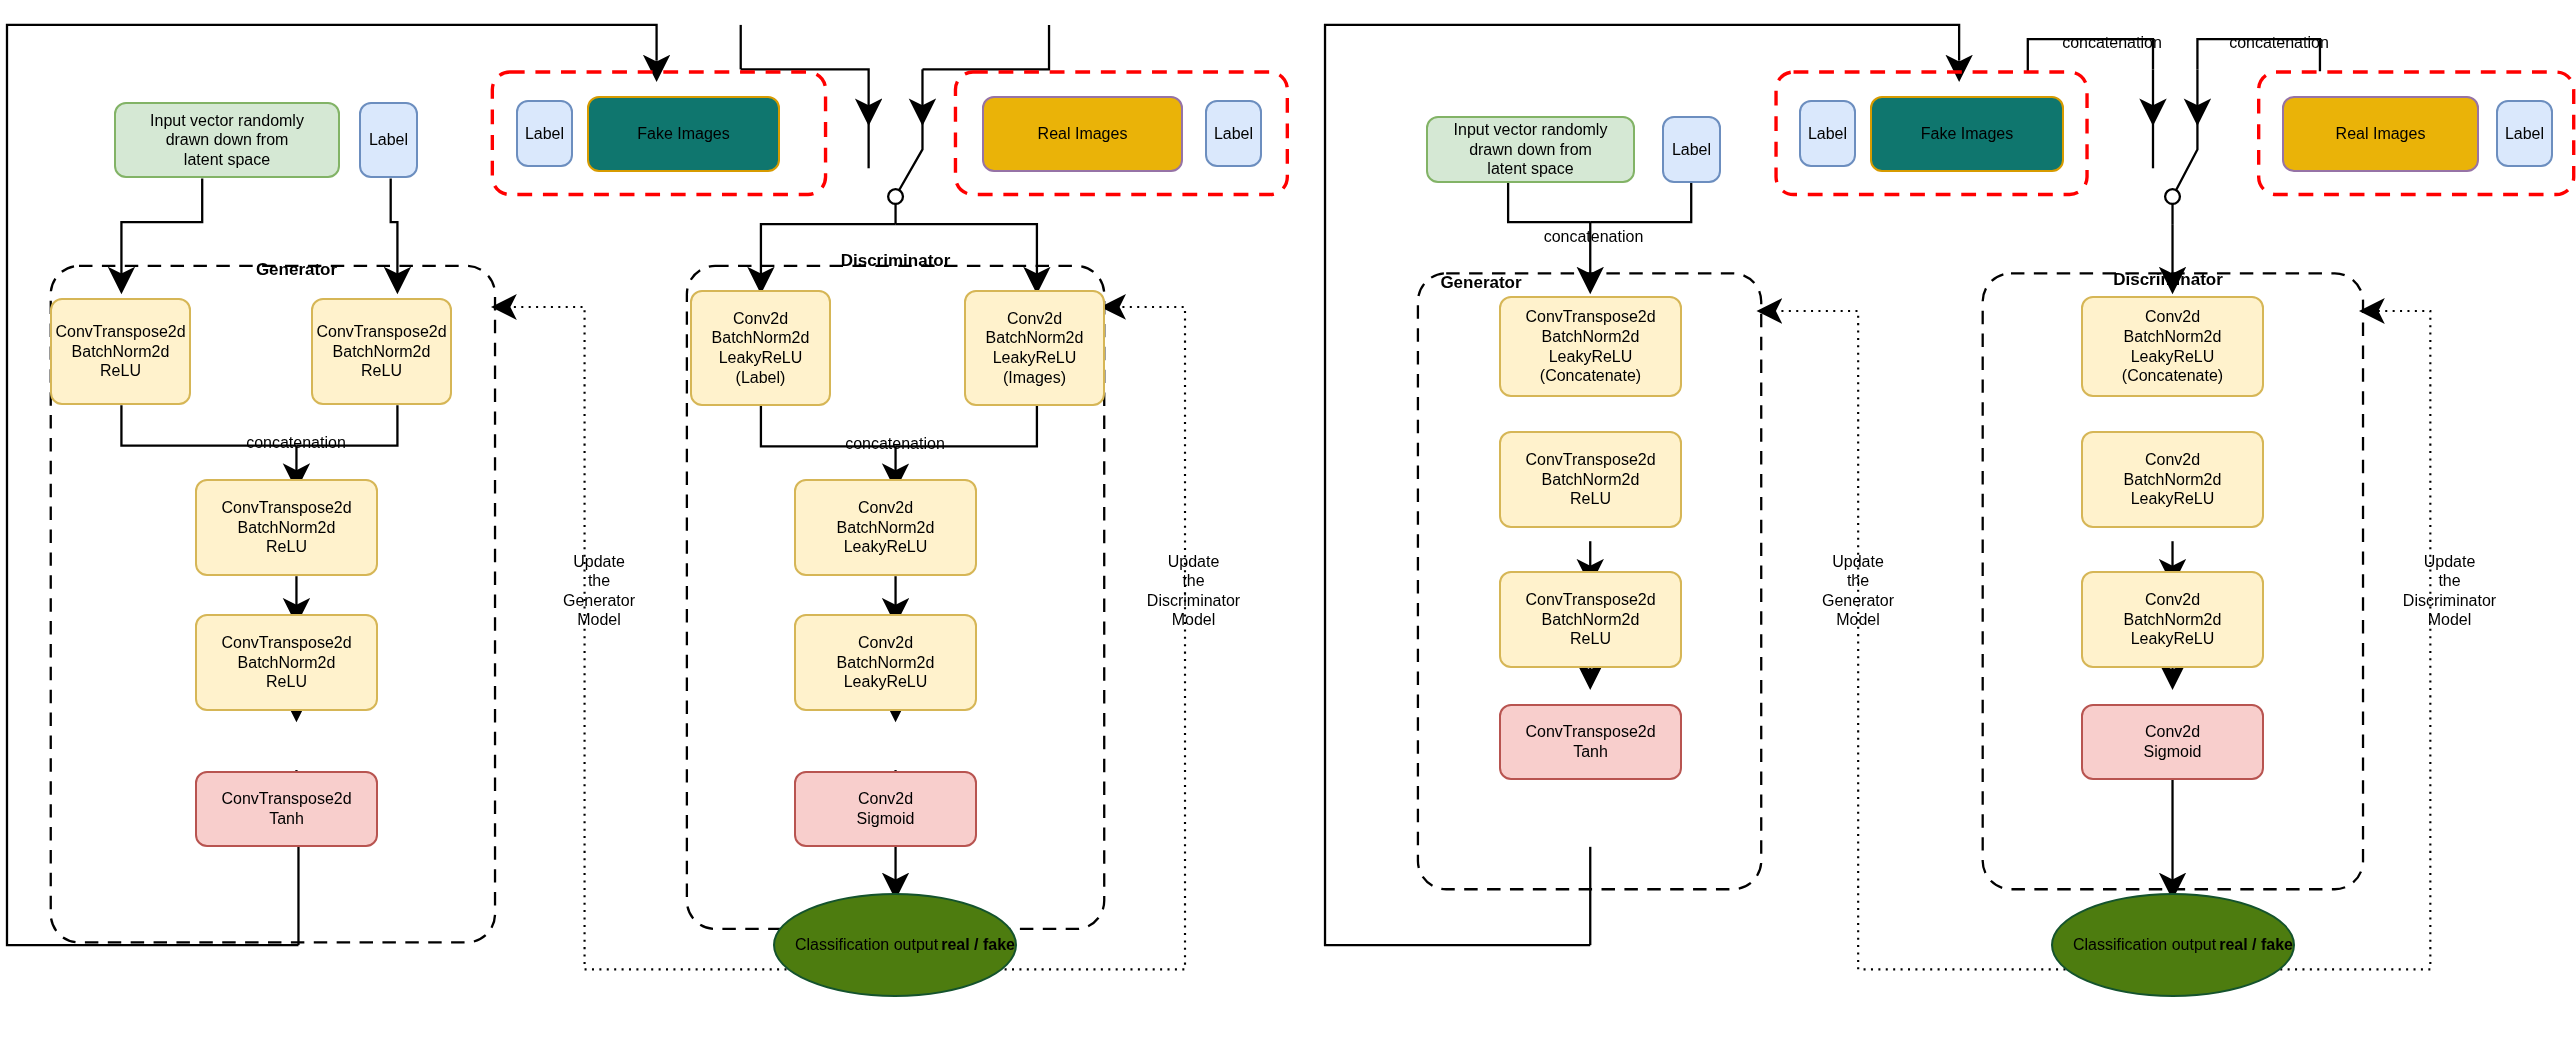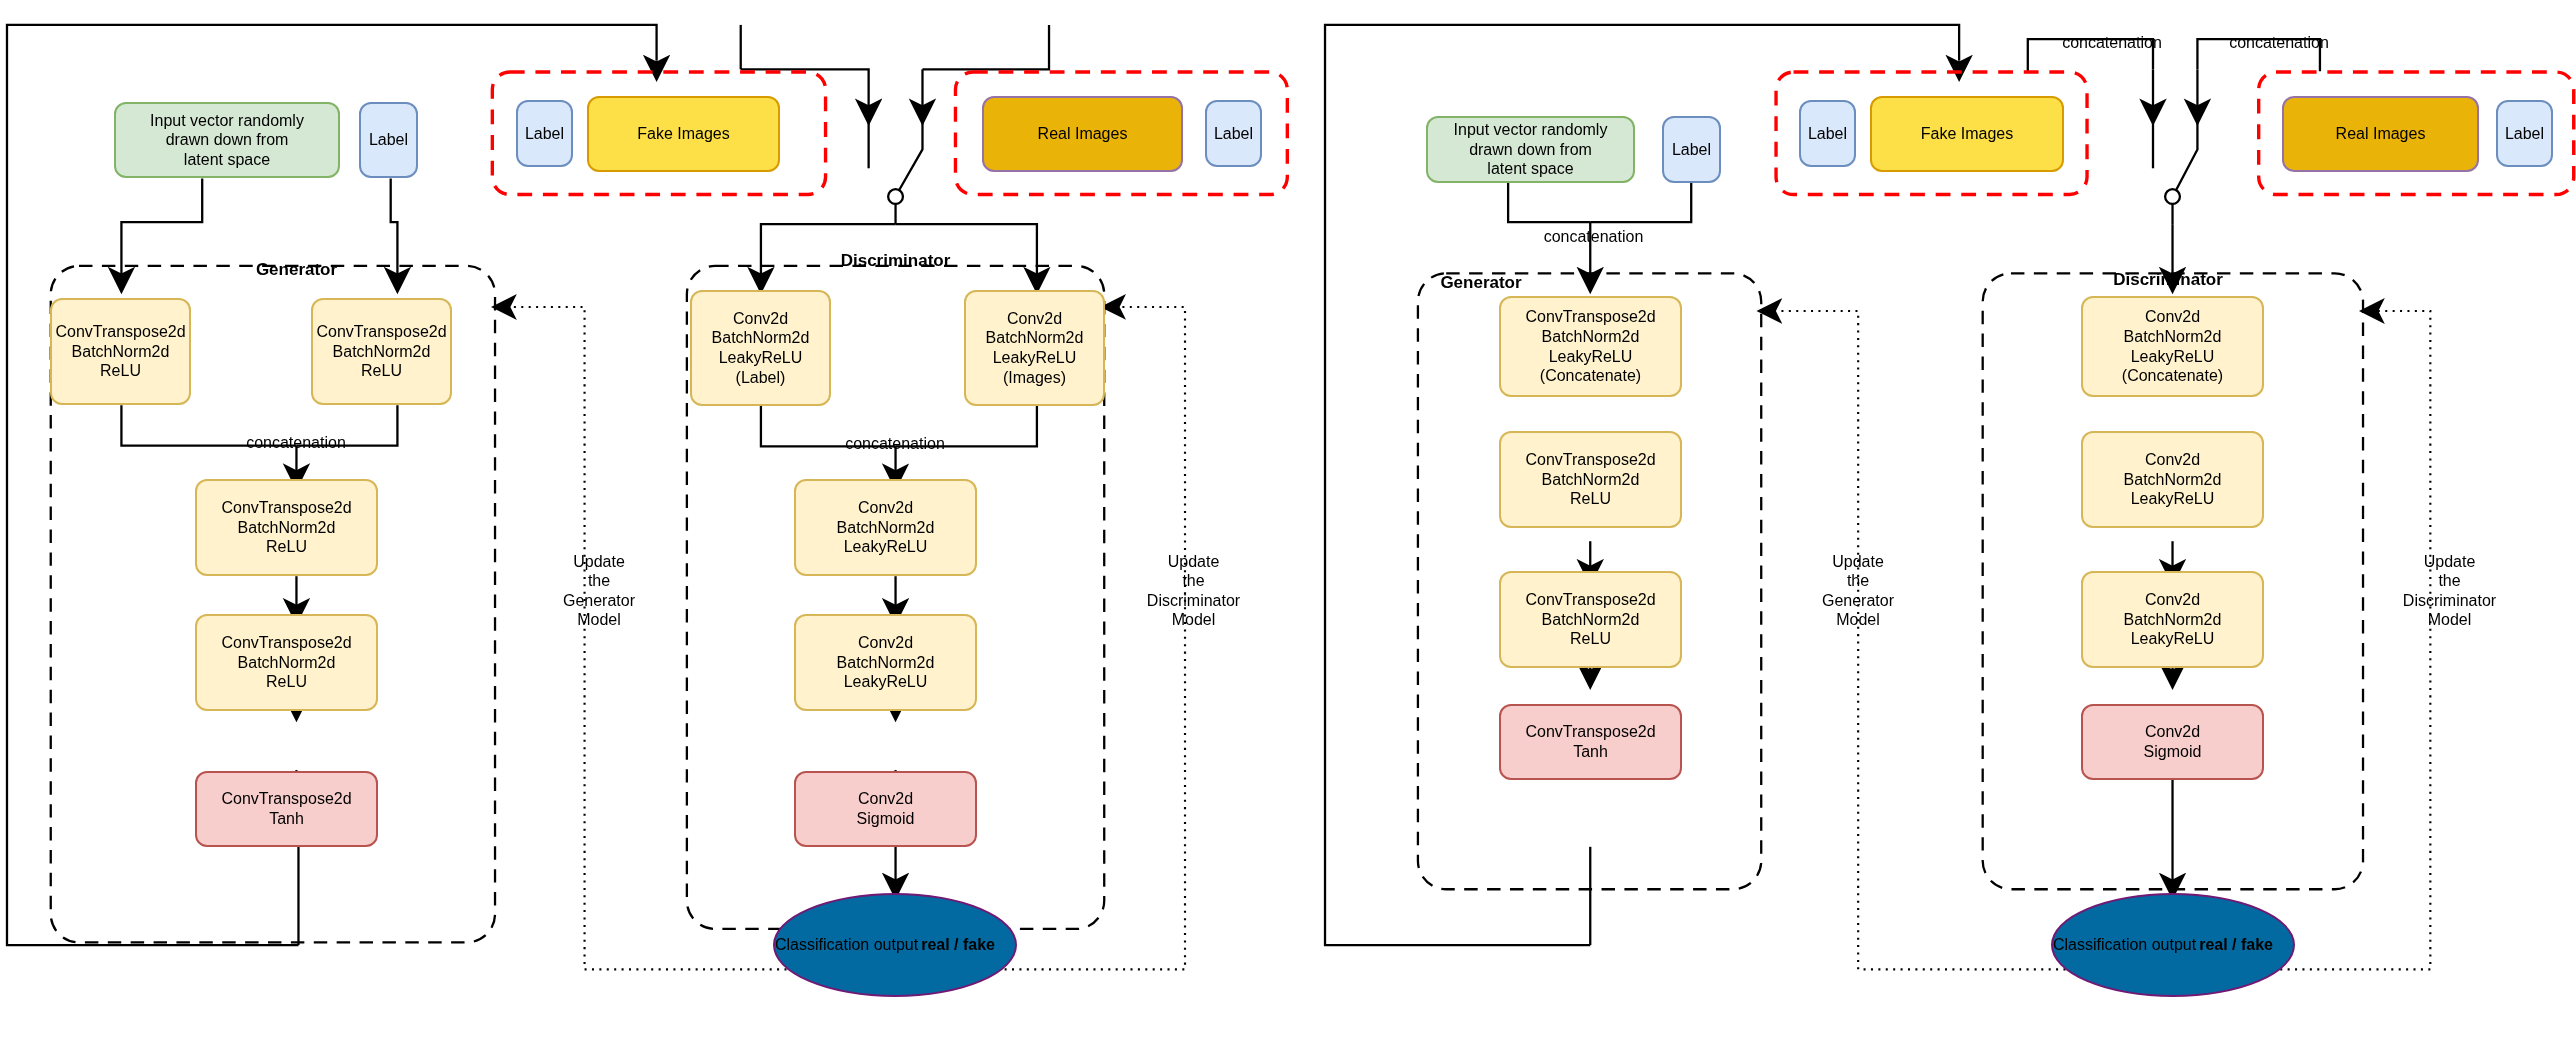--- a/index.html
+++ b/index.html
@@ -4,26 +4,26 @@
 <style>
   html,body{margin:0;padding:0;background:#ffffff;}
   body{font-family:"Liberation Sans",sans-serif;}
   #stage{position:relative;width:2576px;height:1038px;background:#fff;overflow:hidden;}
   svg.layer{position:absolute;left:0;top:0;width:2576px;height:1038px;pointer-events:none;}
   .node{position:absolute;box-sizing:border-box;display:flex;align-items:center;justify-content:center;
         text-align:center;border-radius:12px;border-width:2px;border-style:solid;line-height:1.22;}
   .node span{display:block;width:100%;}
   .nd-green{background:#d5e8d4;border-color:#82b366;}
   .nd-blue{background:#dae8fc;border-color:#6c8ebf;}
-  .nd-orange{background:#fde047;border-color:#d79b00;}
+  .nd-orange{background:#0f766e;border-color:#d79b00;}
   .nd-purple{background:#eab308;border-color:#9673a6;}
   .nd-yellow{background:#fff2cc;border-color:#d6b656;}
   .nd-red{background:#f8cecc;border-color:#b85450;}
-  .ellipse{position:absolute;box-sizing:border-box;display:flex;align-items:center;justify-content:flex-start;
-        text-align:center;border-radius:50%;background:#0369a1;border:2px solid #701a75;line-height:1.25;}
+  .ellipse{position:absolute;box-sizing:border-box;display:flex;align-items:center;justify-content:flex-end;
+        text-align:center;border-radius:50%;background:#4d7c0f;border:2px solid #14532d;line-height:1.25;}
   .txt{position:absolute;text-align:center;color:#000;white-space:pre-line;line-height:1.22;}
   .bold{font-weight:bold;}
   .grp-title{font-weight:bold;font-size:17px;}
   .fs-mid{font-size:16px;}
 </style>
 </head>
 <body>
 
 <div id="stage">
 

